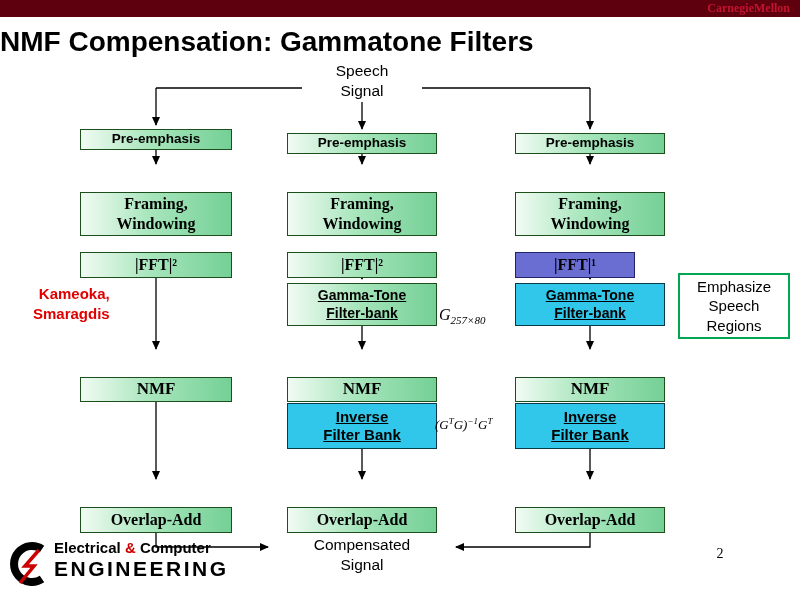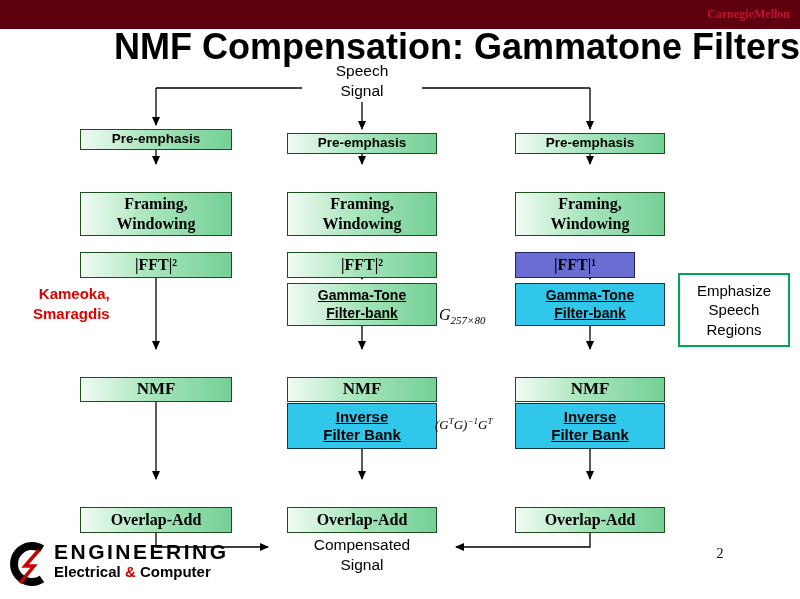--- a/index.html
+++ b/index.html
@@ -1,41 +1,41 @@
 <!DOCTYPE html>
 <html><head>
 <meta charset="utf-8">
 <style>
   html,body{margin:0;padding:0;}
   body{width:800px;height:599px;position:relative;background:#ffffff;overflow:hidden;
        font-family:"Liberation Sans",sans-serif;color:#000;}
   .abs{position:absolute;}
   
-  #topbar{left:0;top:0;width:800px;height:29px;background:#5e000e;display:flex;
+  #topbar{left:0;top:0;width:800px;height:17px;background:#5e000e;display:flex;
           align-items:center;justify-content:flex-end;padding-right:10px;box-sizing:border-box;}
   #brand{font-family:"Liberation Serif",serif;font-weight:bold;font-size:12px;color:#c41230;}
   
-  #title{left:0;top:26px;width:800px;text-align:right;font-size:36px;font-weight:bold;
+  #title{left:0;top:26px;width:800px;text-align:left;font-size:28px;font-weight:bold;
          font-family:"Liberation Sans",sans-serif;letter-spacing:0px;}
   
   .box{position:absolute;display:flex;align-items:center;justify-content:center;text-align:center;
        border:1px solid #1c4f1c;white-space:pre-line;color:#000;line-height:1.22;box-sizing:border-box;}
   .g{background:linear-gradient(90deg,#f1fbf3 0%,#a9e6bd 45%,#74d096 100%);}
   .cyan{background:#30c7ea;border-color:#0a3a4a;}
   .blue{background:#6a6ed2;border-color:#22246a;}
   .serif-b{font-family:"Liberation Serif",serif;font-weight:bold;margin-top:24px;}
   .sans-b{font-family:"Liberation Sans",sans-serif;font-weight:bold;text-decoration:underline;}
   .sans-r{font-family:"Liberation Sans",sans-serif;font-weight:bold;}
   
   .flowlabel{position:absolute;text-align:center;white-space:pre-line;font-size:15.5px;line-height:1.3;}
   #speech{left:302px;top:61px;width:120px;height:40px;background:#fff;}
   #compensated{left:292px;top:535px;width:140px;}
   #kameoka{left:33px;top:284px;color:#e00000;font-weight:bold;font-size:15px;text-align:right;
            white-space:pre-line;line-height:1.35;}
-  #emphasize{left:678px;top:273px;width:112px;height:74px;border:2px solid #00a650;background:#fff;
+  #emphasize{left:678px;top:273px;width:112px;height:66px;border:2px solid #00a650;background:#fff;
              display:flex;align-items:center;justify-content:center;text-align:center;
              white-space:pre-line;font-size:15px;line-height:1.3;box-sizing:border-box;}
   .math{position:absolute;font-family:"Liberation Serif",serif;font-style:italic;color:#000;}
   #math-g{left:439px;top:306px;font-size:16px;}
   #math-g sub{font-size:11px;font-style:italic;}
   #math-inv{left:435px;top:416px;font-size:13px;}
   #math-inv sup{font-size:9px;font-style:italic;}
   
   #footer{left:6px;top:540px;display:flex;align-items:flex-start;}
   #dept{margin-left:4px;}
@@ -136,18 +136,18 @@
 <div class="math" id="math-g"><span>G</span><sub>257×80</sub></div>
 
 <div class="math" id="math-inv"><span>(G</span><sup>T</sup><span>G)</span><sup>−1</sup><span>G</span><sup>T</sup></div>
 
 <div class="abs" id="footer">
   <svg width="44" height="48" viewBox="0 0 44 48">
     <path d="M36 9 A18 18 0 1 0 36 39" fill="none" stroke="#000" stroke-width="8"></path>
     <path d="M33 10 L19 26 L28 26 L14 43" stroke="#cc0000" stroke-width="3.5" fill="none"></path>
   </svg>
   <div id="dept">
+    <div id="dept-line1"><span>Electrical </span><span class="amp">&amp;</span><span> Computer</span></div>
     <div id="dept-line2">ENGINEERING</div>
-    <div id="dept-line1"><span>Electrical </span><span class="amp">&amp;</span><span> Computer</span></div>
   </div>
 </div>
 
 <div class="abs" id="pagenum">2</div>
 
 </body></html>

